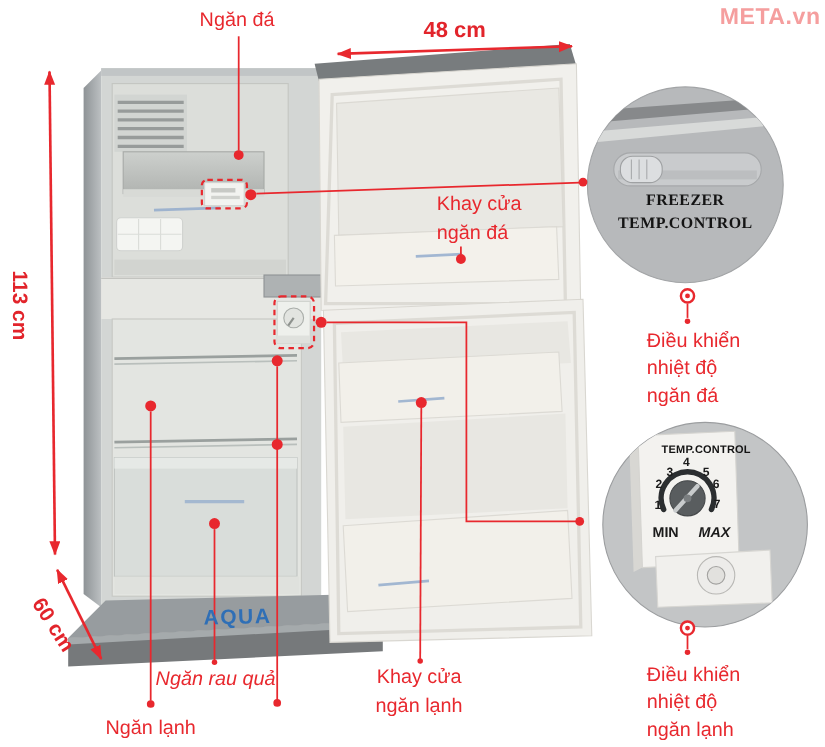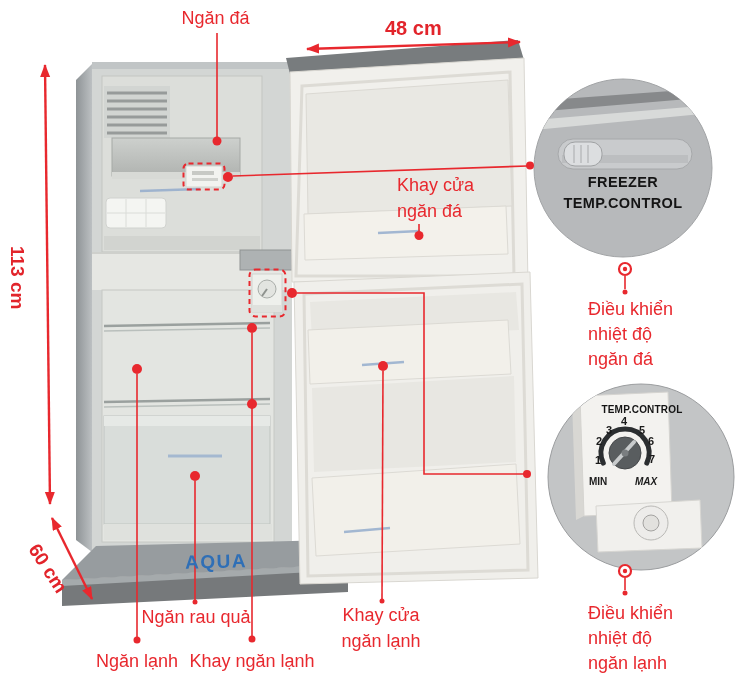--- a/index.html
+++ b/index.html
@@ -6,21 +6,21 @@
   #stage{position:relative;width:750px;height:679px;background:#ffffff;overflow:hidden;
          font-family:"Liberation Sans",sans-serif;}
   #art{position:absolute;left:0;top:0;}
   .lbl{position:absolute;color:#e8282e;font-size:18px;line-height:25px;}
   .lbl.center{text-align:center;}
   .dim{position:absolute;color:#e2242b;font-weight:bold;font-size:20px;}
   .vert{writing-mode:vertical-rl;}
   .cap3 span{display:block;}
   .blacktxt{position:absolute;color:#141414;font-weight:bold;text-align:center;}
   .dialnum{position:absolute;color:#1b1b1b;font-weight:bold;font-size:11px;width:16px;text-align:center;}
-  .minmax{position:absolute;color:#1b1b1b;font-weight:bold;font-size:10px;width:28px;text-align:left;}
+  .minmax{position:absolute;color:#1b1b1b;font-weight:bold;font-size:13px;width:28px;text-align:right;}
   .watermark{position:absolute;left:640px;top:4px;width:106px;text-align:right;
              color:#f59e9e;font-weight:bold;font-size:21px;letter-spacing:.5px;}
   .brand{position:absolute;left:180px;top:551px;width:72px;text-align:center;color:#2f6fb6;
          font-weight:bold;font-size:19px;letter-spacing:1.5px;transform:rotate(-1.5deg);}
 </style>
 </head>
 <body>
 
 <div id="stage">
 
@@ -190,20 +190,21 @@
     <circle cx="252" cy="328" r="5" stroke="none"></circle>
         <circle cx="252" cy="404" r="5" stroke="none"></circle>
     <line x1="252" y1="333" x2="252" y2="637"></line>
         <circle cx="252" cy="639" r="3.5" stroke="none"></circle>
     <circle cx="383" cy="366" r="5" stroke="none"></circle>
     <line x1="383" y1="371" x2="382" y2="599"></line>
         <circle cx="382" cy="601" r="2.5" stroke="none"></circle>
   </g>
 </svg>
 
+<div class="watermark">META.vn</div>
 
 <div class="lbl center" style="left:163px;top:6px;width:105px;">Ngăn đá</div>
 
 <div class="dim" style="left:385px;top:17px;width:70px;text-align:left;">48 cm</div>
 
 <div class="dim vert" style="left:6px;top:246px;height:90px;font-size:19px;">113 cm</div>
 
 <div class="dim" style="left:42px;top:540px;font-size:19px;transform:rotate(57deg);transform-origin:left top;">60 cm</div>
 
 <div class="lbl cap3" style="left:397px;top:172px;width:92px;line-height:26px;">
@@ -216,32 +217,31 @@
   <span>nhiệt độ</span>
   <span>ngăn đá</span>
 </div>
 
 <div class="lbl cap3" style="left:588px;top:601px;width:110px;">
   <span>Điều khiển</span>
   <span>nhiệt độ</span>
   <span>ngăn lạnh</span>
 </div>
 
-<div class="lbl center" style="left:139px;top:605px;width:114px;">Ngăn rau quả</div>
+<div class="lbl center" style="left:139px;top:605px;width:114px;font-style:italic;">Ngăn rau quả</div>
 
 <div class="lbl center" style="left:87px;top:649px;width:100px;">Ngăn lạnh</div>
 
-<div class="lbl center" style="left:189px;top:649px;width:126px;">Khay ngăn lạnh</div>
 
 <div class="lbl cap3 center" style="left:330px;top:602px;width:102px;line-height:26px;">
   <span>Khay cửa</span>
   <span>ngăn lạnh</span>
 </div>
 
-<div class="blacktxt cap3" style="left:543px;top:172px;width:160px;font-size:14.5px;line-height:21px;letter-spacing:.4px;">
+<div class="blacktxt cap3" style="left:543px;top:172px;width:160px;font-size:14.5px;line-height:21px;letter-spacing:.4px;font-family:Liberation Serif, serif;">
   <span>FREEZER</span>
   <span>TEMP.CONTROL</span>
 </div>
 
 <div class="blacktxt" style="left:584px;top:404px;width:116px;font-size:10px;letter-spacing:.2px;">TEMP.CONTROL</div>
 
 <span class="dialnum" style="left:590px;top:454px;">1</span>
 <span class="dialnum" style="left:591px;top:435px;">2</span>
 <span class="dialnum" style="left:601px;top:424px;">3</span>
 <span class="dialnum" style="left:616px;top:415px;">4</span>

